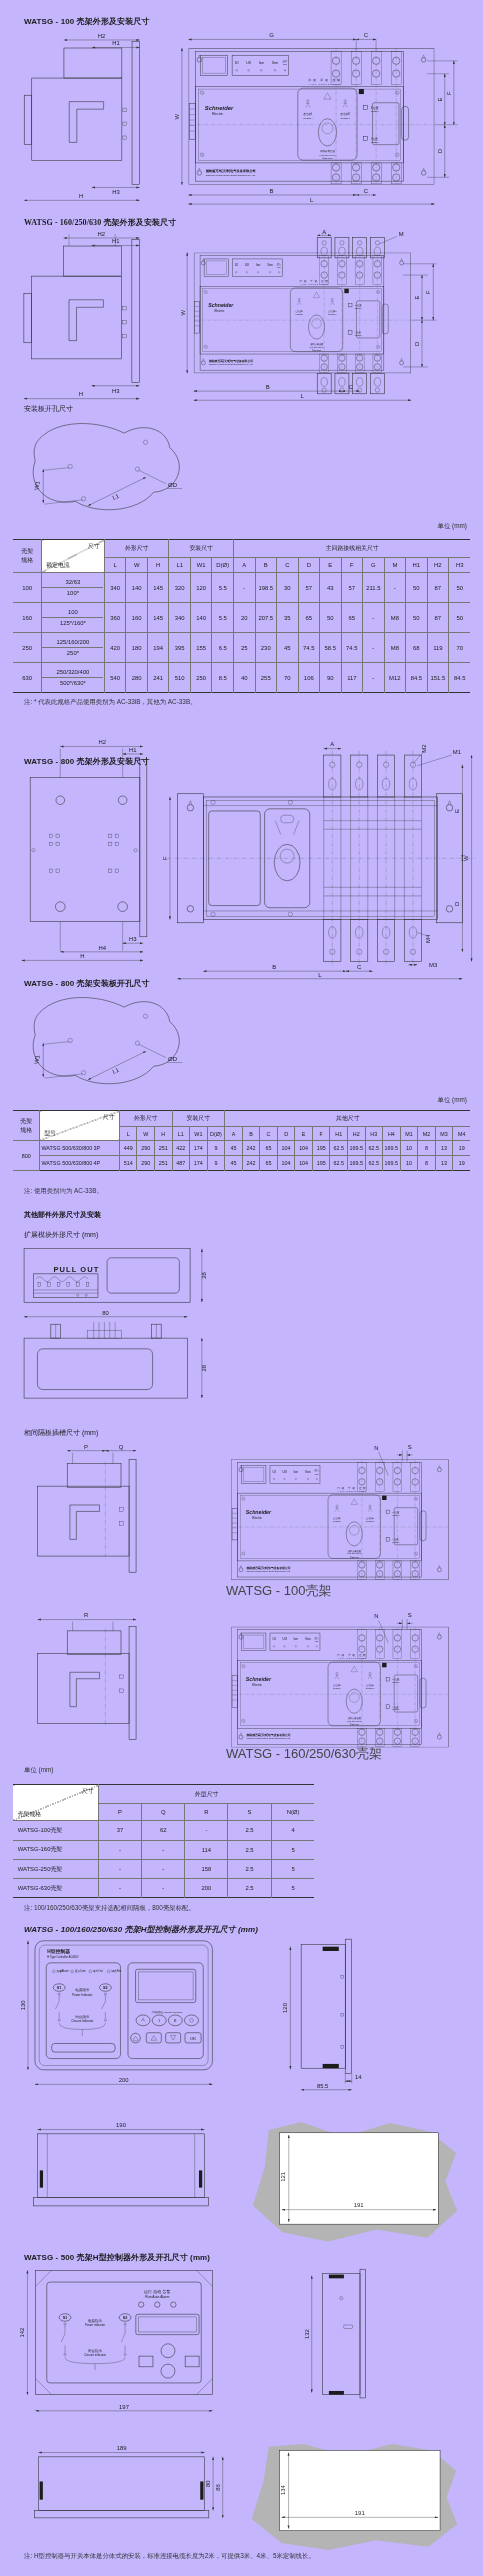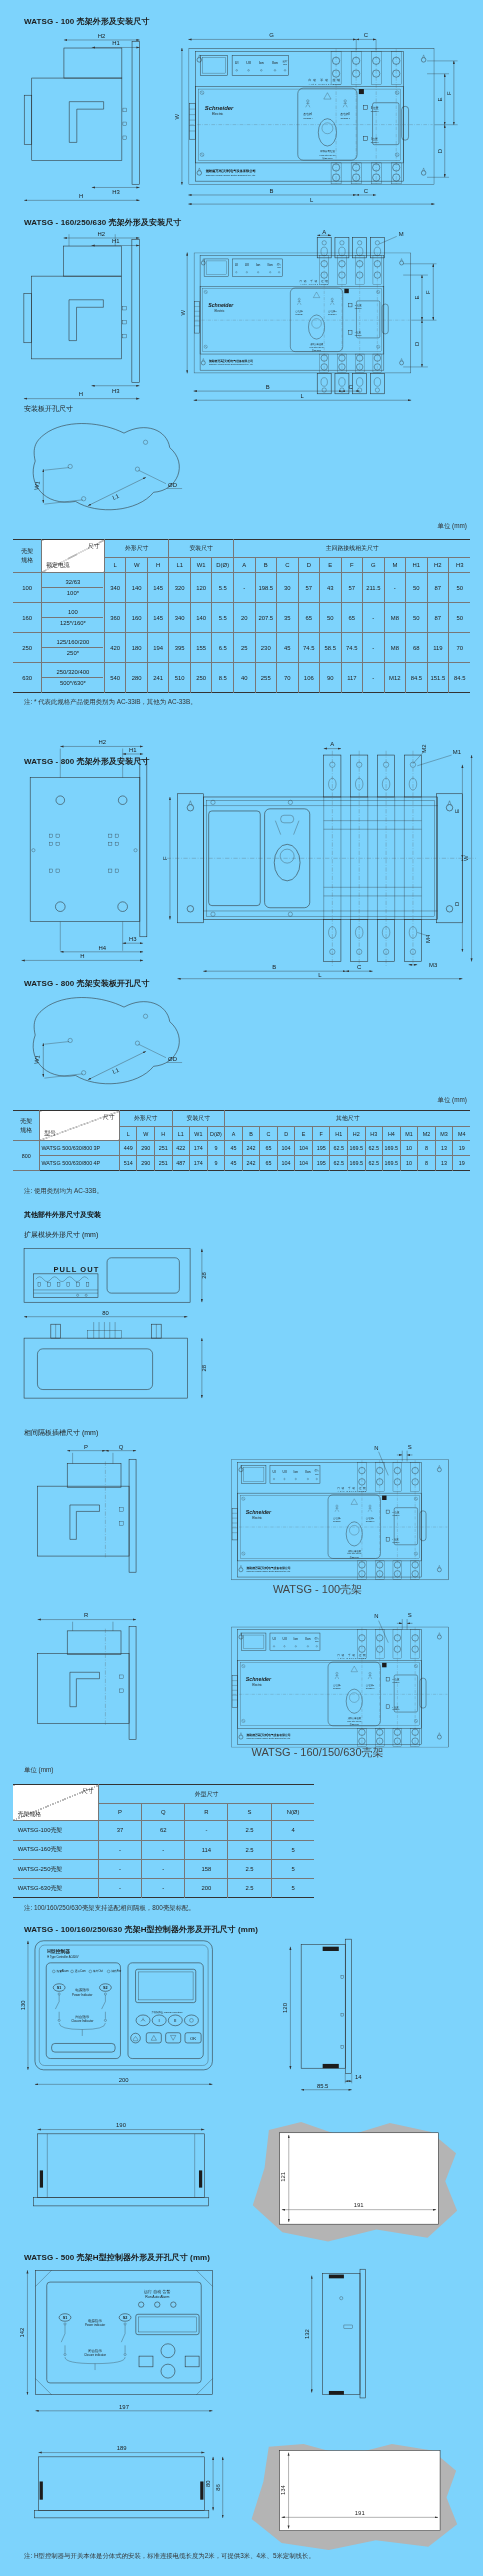--- a/index.html
+++ b/index.html
@@ -1,24 +1,24 @@
 <!DOCTYPE html>
 <html style="font-size:8.6px"><head>
 <meta charset="utf-8">
 <style>
   html,body{margin:0;padding:0;background:#fff;}
   body{font-family:"Liberation Sans","DejaVu Sans",sans-serif;color:#1c1c1c;}
-  .page{position:relative;width:484px;height:2576px;margin:0 auto;background:#7dd3fc;overflow:hidden;}
+  .page{position:relative;width:484px;height:2576px;margin:0 auto;background:#c4b5fd;overflow:hidden;}
   .abs{position:absolute;}
   .h1{font-size:8px;font-weight:700;margin:0;letter-spacing:0.1px;}
   .h2{font-size:7px;font-weight:400;margin:0;color:#222;}
   .h2b{font-size:7px;font-weight:700;margin:0;color:#111;}
   .unit{font-size:6.4px;color:#333;}
   .note{font-size:6.4px;color:#333;}
-  .cap{font-size:11px;color:#444;text-align:center;}
+  .cap{font-size:13px;color:#444;}
   table.dt{border-collapse:collapse;table-layout:fixed;font-size:5.9px;color:#222;
     border-top:1.1px solid #333;border-bottom:1.1px solid #333;}
   table.dt th,table.dt td{border:0.5px solid #777;font-weight:400;text-align:center;
     padding:1.1px 0.5px;overflow:hidden;}
   table.dt tr>*:first-child{border-left:none;}
   table.dt tr>*:last-child{border-right:none;}
   table.dt thead tr:first-child>*{border-top:none;}
   table.dt tbody tr:last-child>*{border-bottom:none;}
   table.dt tbody tr:first-child>*{border-top:1.1px solid #444;}
   .diag{position:relative;background:
@@ -222,21 +222,21 @@
     <text class="dl" transform="rotate(-90 822 220)" x="822" y="220" text-anchor="middle">D</text>
     <line class="dim" x1="828" y1="171" x2="828" y2="269" marker-start="url(#ar)" marker-end="url(#ar)"></line>
     <text class="dl mid" x="505" y="298">B</text>
     <line class="dim" x1="350" y1="302" x2="663" y2="302" marker-start="url(#ar)" marker-end="url(#ar)"></line>
     <text class="dl mid" x="681" y="298">C</text>
     <line class="dim" x1="663" y1="302" x2="700" y2="302" marker-start="url(#ar)" marker-end="url(#ar)"></line>
     <text class="dl mid" x="580" y="315">L</text>
     <line class="dim" x1="350" y1="319" x2="809" y2="319" marker-start="url(#ar)" marker-end="url(#ar)"></line>
   </svg>
 
-  <h2 class="h1 abs" style="top:217px;left:24px;">WATSG - 160/250/630 壳架外形及安装尺寸</h2>
+  <h2 class="h1 abs" style="top:217px;left:24px;font-family:Liberation Serif, serif;">WATSG - 160/250/630 壳架外形及安装尺寸</h2>
 
   <svg class="abs" style="top:231px;left:0;" width="484" height="173" viewBox="0 0 900 322">
     <g>
       <rect class="ln" x="245" y="16" width="14" height="266"></rect>
       <rect class="ln" x="118" y="28" width="108" height="56"></rect>
       <rect class="ln" x="58" y="84" width="168" height="154"></rect>
       <rect class="ln" x="44" y="116" width="14" height="92"></rect>
       <path class="ln" d="M128,128 h64 v14 h-50 v62 h-14 z"></path>
       <line class="thin" x1="128" y1="28" x2="128" y2="6"></line>
         <line class="thin" x1="214" y1="28" x2="214" y2="6"></line>
@@ -803,21 +803,21 @@
     <line class="dim" x1="70" y1="12" x2="253" y2="12" marker-start="url(#ar)" marker-end="url(#ar)"></line>
     <use href="#swface" x="430" y="25" width="405" height="225"></use>
     <text class="dl mid" x="700" y="10">N</text>
     <line class="thin" x1="704" y1="14" x2="722" y2="55"></line>
     <text class="dl mid" x="762" y="8">S</text>
     <line class="dim" x1="738" y1="19" x2="748" y2="19" marker-end="url(#ar)"></line>
     <line class="dim" x1="767" y1="19" x2="757" y2="19" marker-end="url(#ar)"></line>
     <line class="thin" x1="748" y1="11" x2="748" y2="31"></line>
       <line class="thin" x1="757" y1="11" x2="757" y2="31"></line>
   </svg>
-  <div class="cap abs" style="top:1745px;left:226px;width:183px;">WATSG - 160/150/630壳架</div>
+  <div class="cap abs" style="top:1745px;left:226px;width:183px;">WATSG - 160/250/630壳架</div>
 
   <div class="unit abs" style="top:1766px;left:24px;">单位 (mm)</div>
 
   <table class="dt abs" style="top:1784px;left:13.4px;width:301px;">
     <colgroup>
         <col style="width:85px">
       </colgroup>
     <thead>
       <tr style="height:19.3px;">
         <th rowspan="2" class="diag">
@@ -865,21 +865,21 @@
           <td>-</td>
           <td>200</td>
         <td>2.5</td>
           <td>5</td>
       </tr>
     </tbody>
   </table>
 
   <div class="note abs" style="top:1904px;left:24px;">注: 100/160/250/630壳架支持选配相间隔板，800壳架标配。</div>
 
-  <h2 class="h1 abs" style="top:1924px;left:24px;">WATSG - 100/160/250/630 壳架H型控制器外形及开孔尺寸 (mm)</h2>
+  <h2 class="h1 abs" style="top:1924px;left:24px;font-style:italic;">WATSG - 100/160/250/630 壳架H型控制器外形及开孔尺寸 (mm)</h2>
 
   <svg class="abs" style="top:1938px;left:0;" width="484" height="183" viewBox="0 0 900 340">
     <g>
       <rect class="ln" x="65" y="5" width="330" height="240" rx="16"></rect>
       <rect class="thin" x="73" y="13" width="314" height="224" rx="10"></rect>
       <text class="st" x="88" y="28" font-size="9" font-weight="bold">H型控制器</text>
       <text class="st" x="88" y="37" font-size="5">H Type Controller AC400V</text>
       <rect class="ln" x="86" y="46" width="138" height="178" rx="8"></rect>
       <g>
         <circle class="thin" cx="100" cy="62" r="2.5"></circle>

